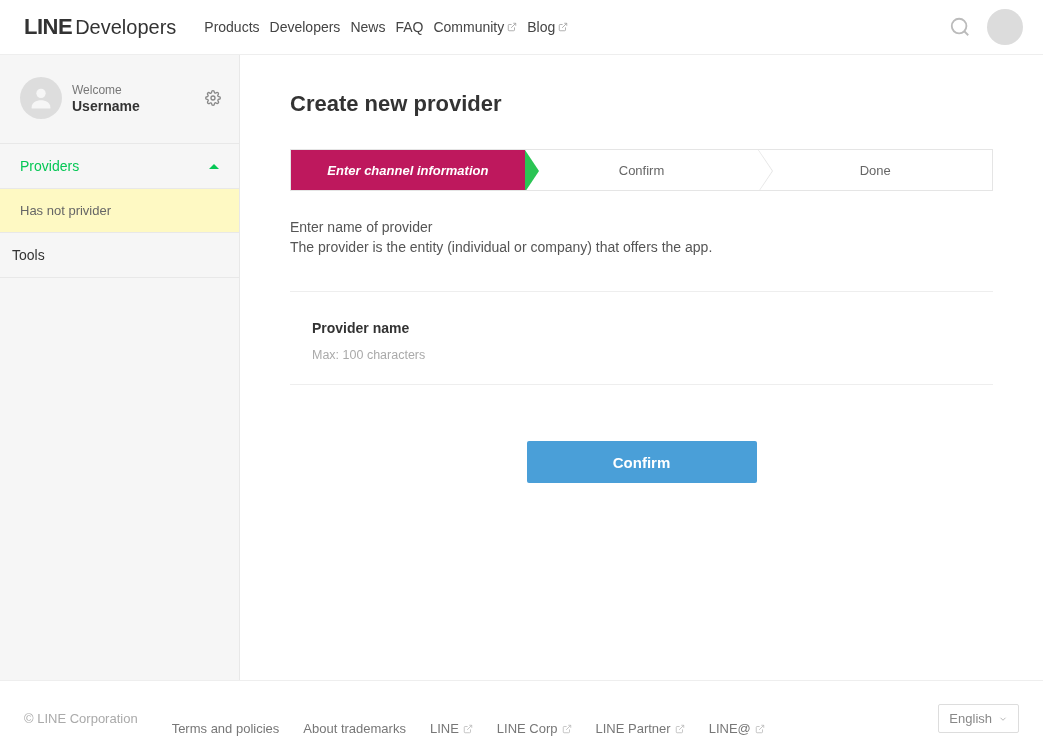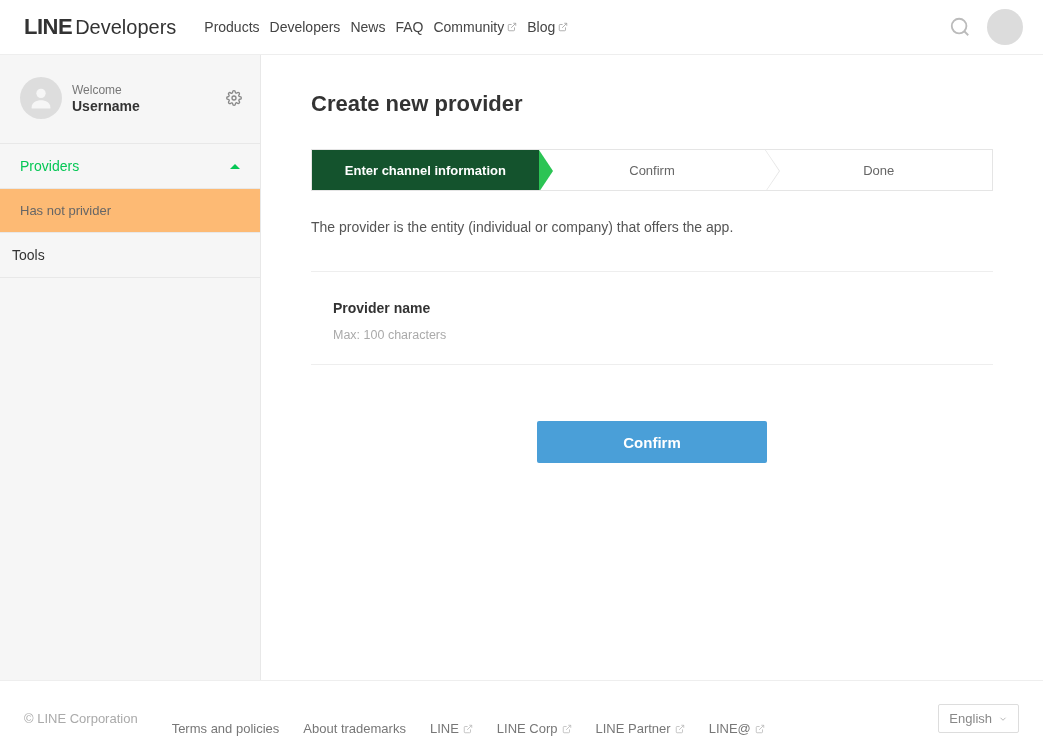--- a/index.html
+++ b/index.html
@@ -11,40 +11,40 @@
 .logo-sub { font-size: 20px; font-weight: 400; margin-right: 28px; }
 .nav { display: flex; gap: 10px; align-items: center; font-size: 14px; color: #444; }
 .nav-item { cursor: pointer; display: inline-flex; align-items: center; gap: 3px; }
 .ext-icon { width: 10px; height: 10px; opacity: 0.5; }
 .header-right { margin-left: auto; display: flex; align-items: center; gap: 16px; }
 .search-icon { width: 22px; height: 22px; color: #bbb; cursor: pointer; }
 .avatar-top { width: 36px; height: 36px; border-radius: 50%; background: #dcdcdc; cursor: pointer; }
 
 
 .body-wrap { display: flex; min-height: 625px; }
-.sidebar { width: 261px; background: #f6f6f6; border-right: 1px solid #e8e8e8; }
+.sidebar { width: 240px; background: #f6f6f6; border-right: 1px solid #e8e8e8; }
 .user-block { display: flex; align-items: center; padding: 22px 18px 24px 20px; border-bottom: 1px solid #e8e8e8; }
 .user-avatar { width: 42px; height: 42px; border-radius: 50%; background: #ddd; display: flex; align-items: center; justify-content: center; margin-right: 10px; }
 .user-avatar svg { width: 28px; height: 28px; color: #f6f6f6; }
 .welcome { font-size: 12px; color: #777; }
 .username { font-size: 14px; font-weight: 700; color: #333; margin-top: 1px; }
 .gear { margin-left: auto; width: 16px; height: 16px; color: #888; cursor: pointer; }
 .side-item { padding: 14px 20px; font-size: 14px; border-bottom: 1px solid #e8e8e8; cursor: pointer; display: flex; align-items: center; justify-content: space-between; }
 .side-item.active { color: #06c755; }
 .caret-up { width: 0; height: 0; border-left: 5px solid transparent; border-right: 5px solid transparent; border-bottom: 5px solid #06c755; }
-.sub-item { background: #fdba74; padding: 14px 20px; font-size: 13px; color: #666; border-bottom: 1px solid #e8e8e8; }
+.sub-item { background: #fef9c3; padding: 14px 20px; font-size: 13px; color: #666; border-bottom: 1px solid #e8e8e8; }
 .side-tools { padding: 14px 12px; font-size: 14px; color: #333; border-bottom: 1px solid #e8e8e8; cursor: pointer; }
 
 
 .main { flex: 1; padding: 36px 50px; }
 .page-title { font-size: 22px; font-weight: 700; margin-bottom: 32px; }
 .steps { display: flex; border: 1px solid #e5e5e5; margin-bottom: 28px; height: 42px; overflow: hidden; }
 .step { flex: 1; display: flex; align-items: center; justify-content: center; font-size: 13px; position: relative; background: #fff; color: #666; }
 .step.active { background: #2ecc40; color: #fff; font-weight: 600; background: #29c152; }
-.step.active { background: #14532d; }
+.step.active { background: #be185d; font-style: italic; }
 .step-arrow { position: absolute; right: -14px; top: 0; width: 0; height: 0; border-top: 21px solid transparent; border-bottom: 21px solid transparent; border-left: 14px solid #2bc454; z-index: 2; }
 .step.plain .step-arrow-border2 { position: absolute; right: -14px; top: 0; width: 0; height: 0; border-top: 21px solid transparent; border-bottom: 21px solid transparent; border-left: 14px solid #fff; z-index: 2; }
 .step.plain .step-arrow-border2b { position: absolute; right: -15px; top: -1px; width: 0; height: 0; border-top: 22px solid transparent; border-bottom: 22px solid transparent; border-left: 15px solid #e5e5e5; z-index: 1; }
 .desc1 { font-size: 14px; color: #555; margin-bottom: 4px; }
 .desc2 { font-size: 14px; color: #555; margin-bottom: 36px; }
 .form-section { border-top: 1px solid #eee; border-bottom: 1px solid #eee; padding: 28px 22px 22px 22px; }
 .field-label { font-size: 14px; font-weight: 700; margin-bottom: 12px; }
 .field-input { width: 100%; padding: 10px 14px; font-size: 14px; border: 1px solid #5b8dd8; border-radius: 2px; outline: none; }
 .field-hint { font-size: 12.5px; color: #aaa; margin-top: 10px; }
 .confirm-btn { display: block; margin: 56px auto 0; width: 230px; height: 42px; background: #4a9fd8; color: #fff; font-size: 15px; font-weight: 600; border: none; cursor: pointer; border-radius: 2px; }
@@ -131,20 +131,21 @@
       <div class="step plain">
         <span>Confirm</span>
         <span class="step-arrow-border2b"></span>
         <span class="step-arrow-border2"></span>
       </div>
       <div class="step">
         <span>Done</span>
       </div>
     </div>
 
+    <div class="desc1">Enter name of provider</div>
     <div class="desc2">The provider is the entity (individual or company) that offers the app.</div>
 
     <div class="form-section">
       <div class="field-label">Provider name</div>
       <div class="field-hint">Max: 100 characters</div>
     </div>
 
     <button class="confirm-btn">Confirm</button>
   </div>
 </div>

